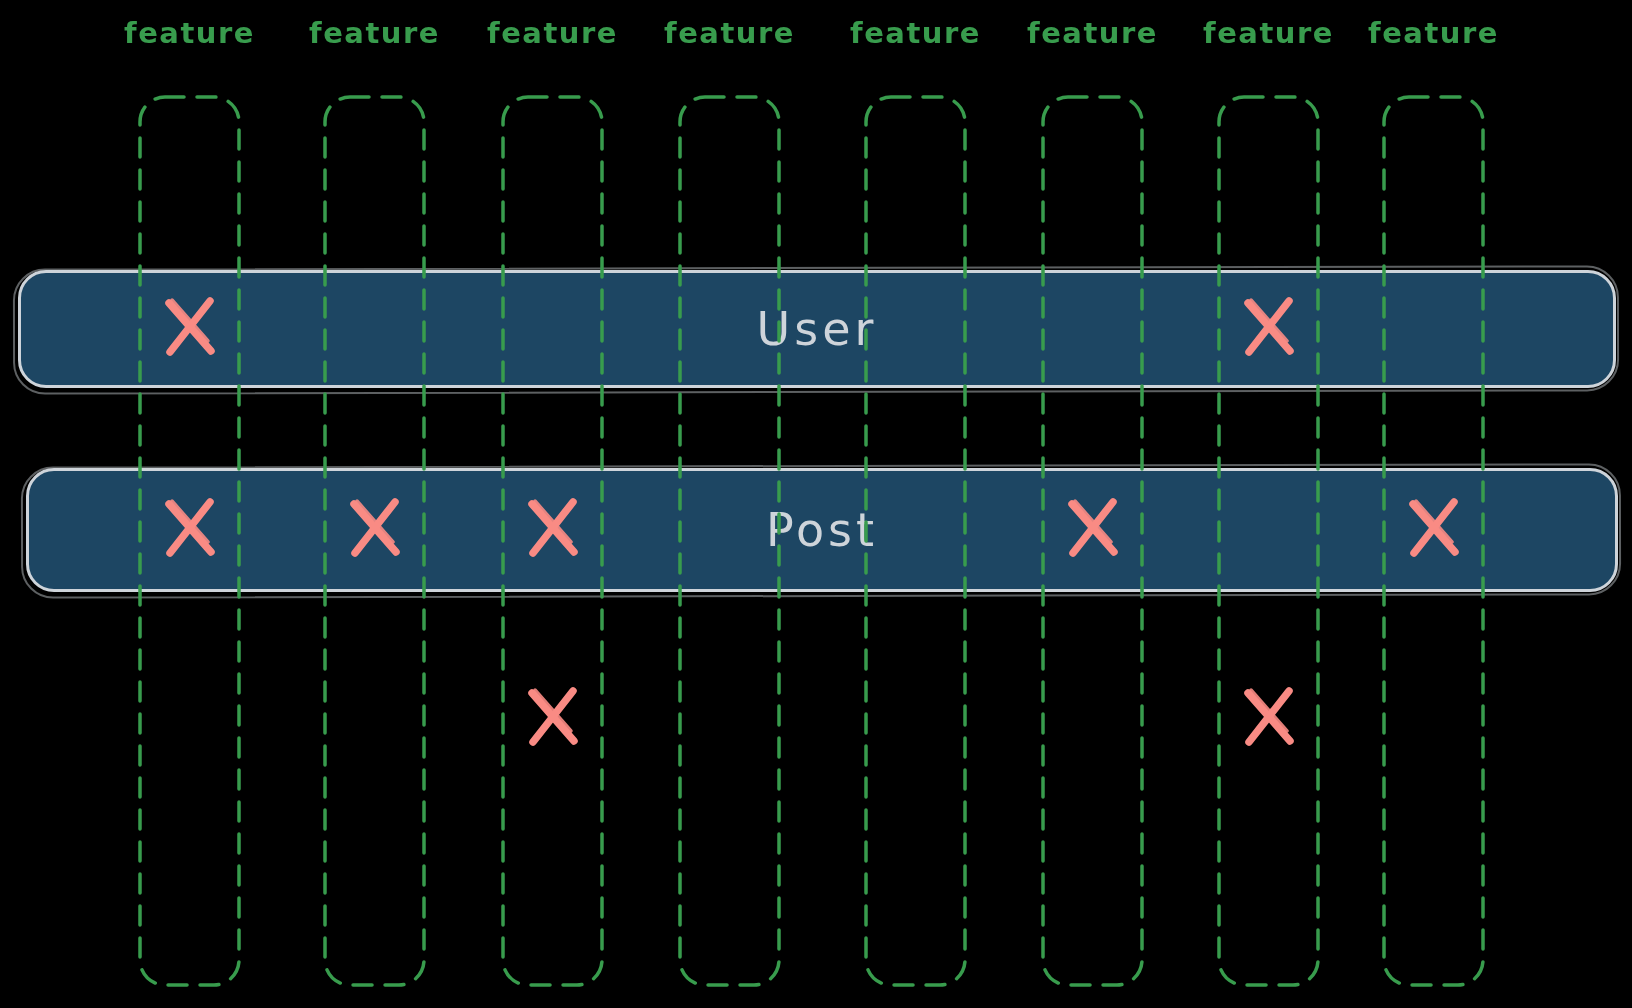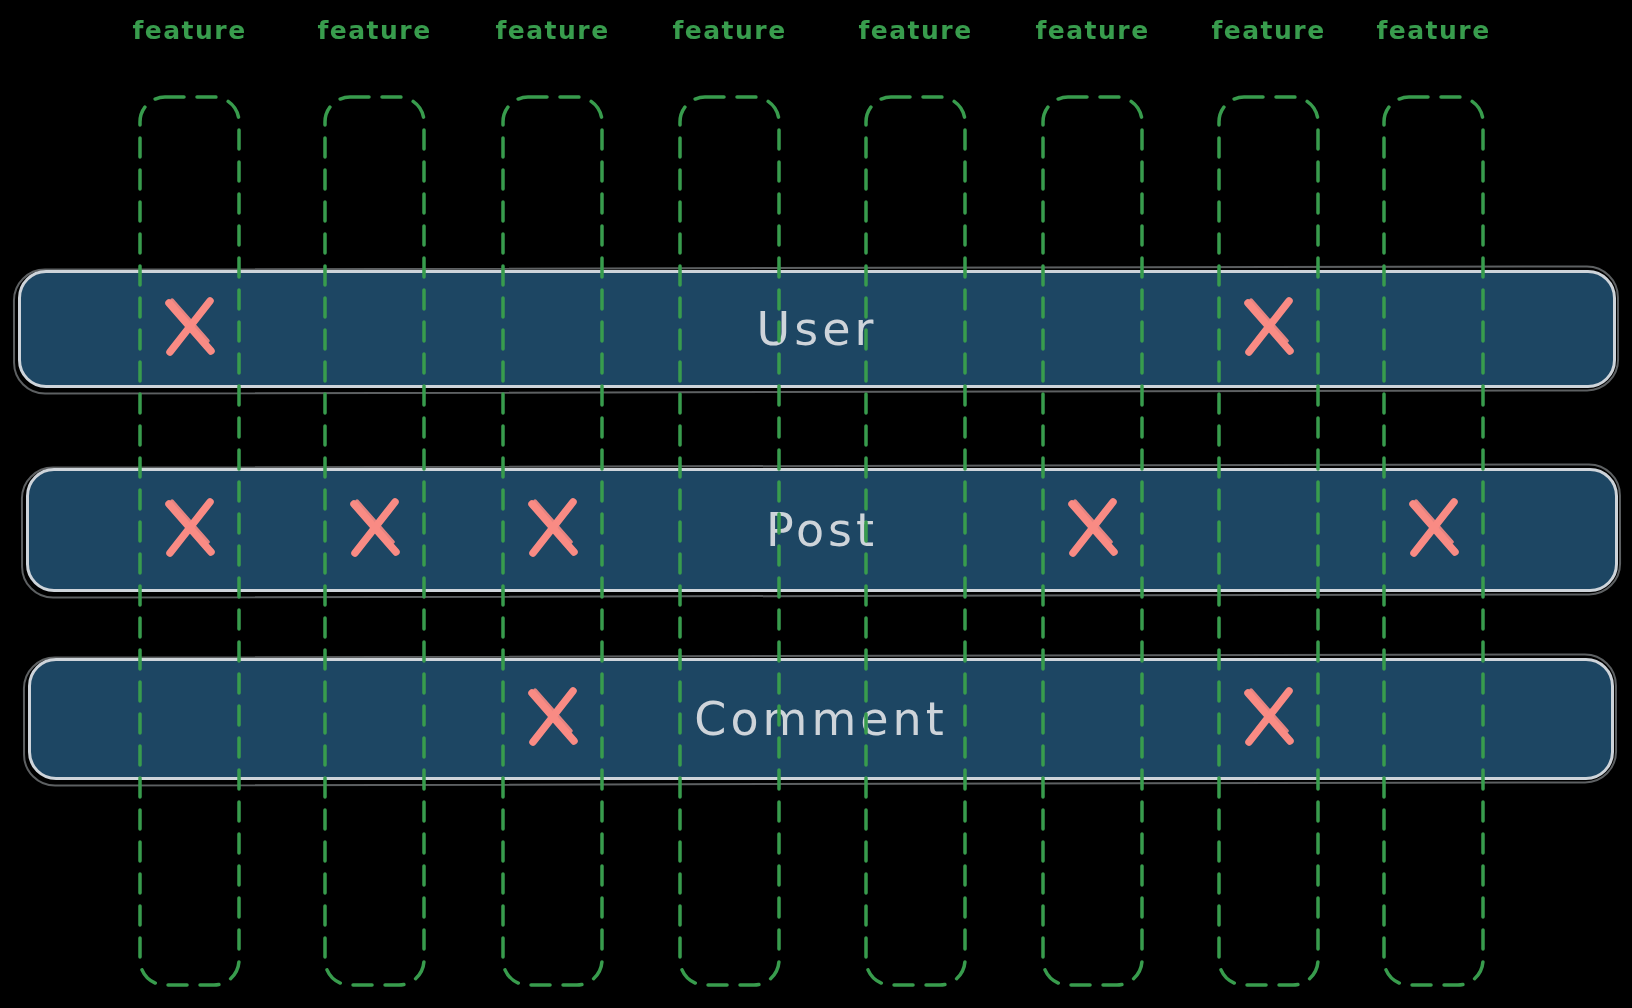--- a/index.html
+++ b/index.html
@@ -13,21 +13,21 @@
     width: 1632px;
     height: 1008px;
     background: var(--bg, #000);
     overflow: hidden;
   }
   .feature-label {
     position: absolute;
     top: 16px;
     width: 200px;
     text-align: center;
-    font-size: 25px;
+    font-size: 29px;
     font-weight: 600;
     letter-spacing: 1.5px;
     color: var(--green, #369b4c);
     z-index: 2;
     user-select: none;
   }
   .feature-column {
     position: absolute;
     z-index: 3;
     pointer-events: none;
@@ -137,23 +137,20 @@
     <svg class="x-mark" width="66" height="74" viewBox="0 0 66 74" style="left: 1059.5px; top: 490px;">
       <path d="M15 11 L51 52" fill="none" stroke="#f98b84" stroke-width="3.5" stroke-linecap="round" opacity="0.9"></path>
       <path d="M12 14 L54 62" fill="none" stroke="#f98b84" stroke-width="7.5" stroke-linecap="round"></path>
       <path d="M53 12 L13 63" fill="none" stroke="#f98b84" stroke-width="7.5" stroke-linecap="round"></path>
     </svg>
     <svg class="x-mark" width="66" height="74" viewBox="0 0 66 74" style="left: 1400.5px; top: 490px;">
       <path d="M15 11 L51 52" fill="none" stroke="#f98b84" stroke-width="3.5" stroke-linecap="round" opacity="0.9"></path>
       <path d="M12 14 L54 62" fill="none" stroke="#f98b84" stroke-width="7.5" stroke-linecap="round"></path>
       <path d="M53 12 L13 63" fill="none" stroke="#f98b84" stroke-width="7.5" stroke-linecap="round"></path>
     </svg>
-    <div class="entity-row" style="left: 28px; top: 658px; width: 1580px; height: 116px;">
-      <span class="row-label">Comment</span>
-    </div>
     <svg class="x-mark" width="66" height="74" viewBox="0 0 66 74" style="left: 519.5px; top: 679px;">
       <path d="M15 11 L51 52" fill="none" stroke="#f98b84" stroke-width="3.5" stroke-linecap="round" opacity="0.9"></path>
       <path d="M12 14 L54 62" fill="none" stroke="#f98b84" stroke-width="7.5" stroke-linecap="round"></path>
       <path d="M53 12 L13 63" fill="none" stroke="#f98b84" stroke-width="7.5" stroke-linecap="round"></path>
     </svg>
     <svg class="x-mark" width="66" height="74" viewBox="0 0 66 74" style="left: 1235.5px; top: 679px;">
       <path d="M15 11 L51 52" fill="none" stroke="#f98b84" stroke-width="3.5" stroke-linecap="round" opacity="0.9"></path>
       <path d="M12 14 L54 62" fill="none" stroke="#f98b84" stroke-width="7.5" stroke-linecap="round"></path>
       <path d="M53 12 L13 63" fill="none" stroke="#f98b84" stroke-width="7.5" stroke-linecap="round"></path>
     </svg>

